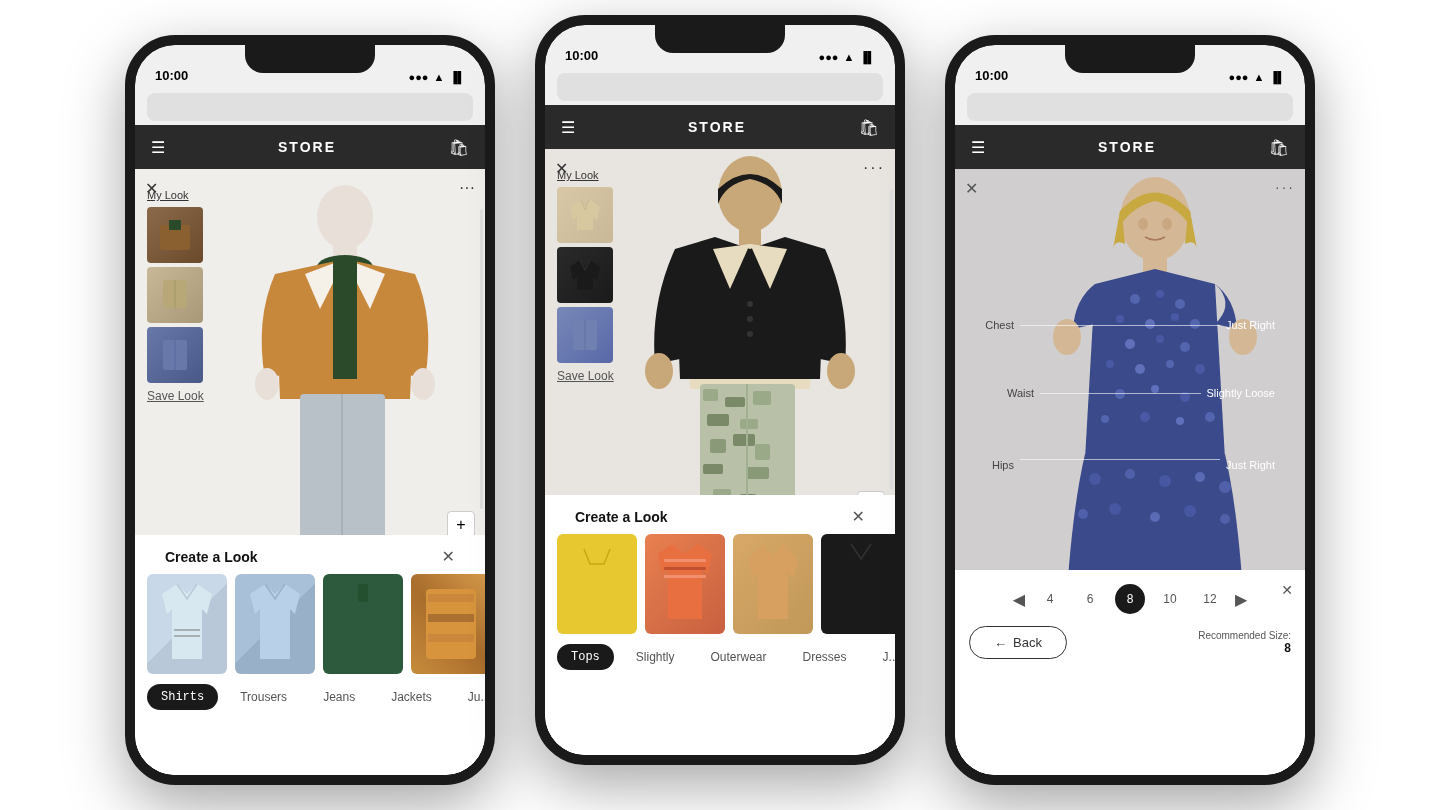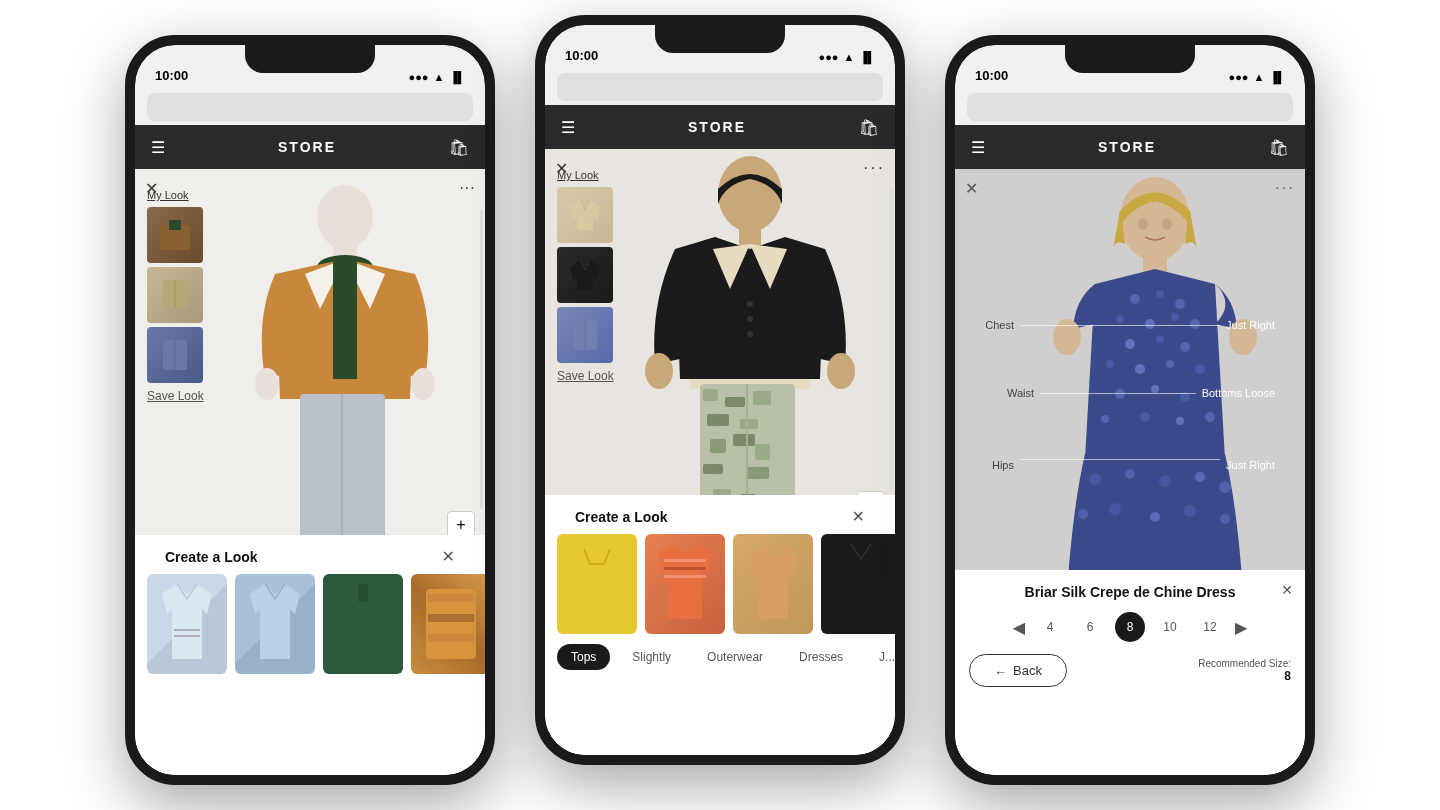--- a/index.html
+++ b/index.html
@@ -303,20 +303,21 @@
       font-size: 12px;
       font-weight: 500;
       cursor: pointer;
       white-space: nowrap;
       color: #555;
     }
 
     .cat-tab.active {
       background: #1a1a1a;
       color: #fff;
+      font-family: Liberation Mono, monospace;
     }
 
     
     .p2-avatar-area {
       position: absolute;
       top: 0; left: 0; right: 0;
       height: 380px;
       background: #ebebeb;
     }
 
@@ -575,20 +576,27 @@
             <div class="clothing-item scarf-thumb">
               <svg width="70" height="90" viewBox="0 0 70 90">
                   <rect x="10" y="10" width="50" height="70" rx="4" fill="#d8943c"></rect>
                   <rect x="12" y="15" width="46" height="8" fill="#c8843c" opacity="0.8"></rect>
                   <rect x="12" y="35" width="46" height="8" fill="#a06830" opacity="0.8"></rect>
                   <rect x="12" y="55" width="46" height="8" fill="#c8843c" opacity="0.8"></rect>
                 </svg>
             </div>
           </div>
 
+          <div class="category-tabs">
+            <div class="cat-tab active">Shirts</div>
+            <div class="cat-tab">Trousers</div>
+            <div class="cat-tab">Jeans</div>
+            <div class="cat-tab">Jackets</div>
+            <div class="cat-tab">Ju...</div>
+          </div>
         </div>
       </div>
     </div>
   </div>
 </div>
 
 <div class="phone-wrapper" style="margin-top:-30px;">
   <div class="phone-frame">
     <div class="side-button-left"></div>
     <div class="side-button-right"></div>
@@ -840,37 +848,36 @@
             <div style="position:absolute;top:80px;left:0;right:0;display:flex;align-items:center;">
               <span style="font-size:11px;color:#444;width:65px;text-align:right;padding-right:6px;">Chest</span>
               <div style="height:1px;background:rgba(255,255,255,0.6);flex:1;"></div>
               <span style="font-size:11px;color:#fff;font-weight:500;margin-left:6px;white-space:nowrap;">Just Right</span>
               <div style="width:30px;"></div>
             </div>
 
             <div style="position:absolute;top:148px;left:0;right:0;display:flex;align-items:center;">
               <span style="font-size:11px;color:#444;width:65px;text-align:right;padding-right:6px;margin-left:20px;">Waist</span>
               <div style="height:1px;background:rgba(255,255,255,0.6);flex:1;"></div>
-              <span style="font-size:11px;color:#fff;font-weight:500;margin-left:6px;white-space:nowrap;">Bottoms Loose</span>
+              <span style="font-size:11px;color:#fff;font-weight:500;margin-left:6px;white-space:nowrap;">Slightly Loose</span>
               <div style="width:30px;"></div>
             </div>
 
             <div style="position:absolute;top:220px;left:0;right:0;display:flex;align-items:flex-start;">
               <span style="font-size:11px;color:#444;width:65px;text-align:right;padding-right:6px;">Hips</span>
               <div style="height:1px;background:rgba(255,255,255,0.6);flex:1;"></div>
               <span style="font-size:11px;color:#fff;font-weight:500;margin-left:6px;white-space:nowrap;">Just Right</span>
               <div style="width:30px;"></div>
             </div>
           </div>
         </div>
 
         <div class="product-panel" style="position:absolute;bottom:0;left:0;right:0;height:205px;background:#fff;padding:14px 14px 10px;">
           <span class="p3-panel-close">✕</span>
 
-          <div class="product-name">Briar Silk Crepe de Chine Dress</div>
 
           <div class="size-selector">
             <span class="size-arrow">◀</span>
             <div class="size-option">4</div>
             <div class="size-option">6</div>
             <div class="size-option selected">8</div>
             <div class="size-option">10</div>
             <div class="size-option">12</div>
             <span class="size-arrow">▶</span>
           </div>

